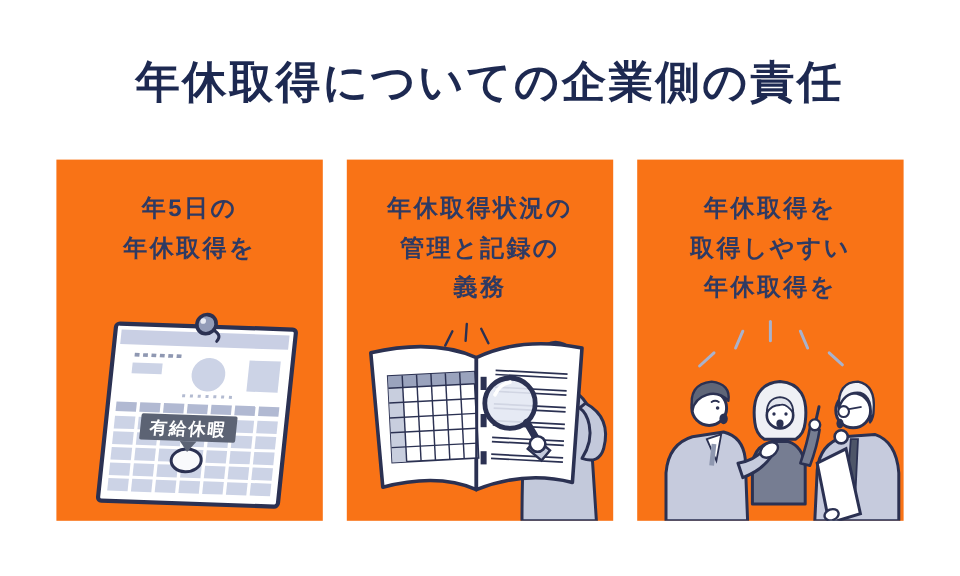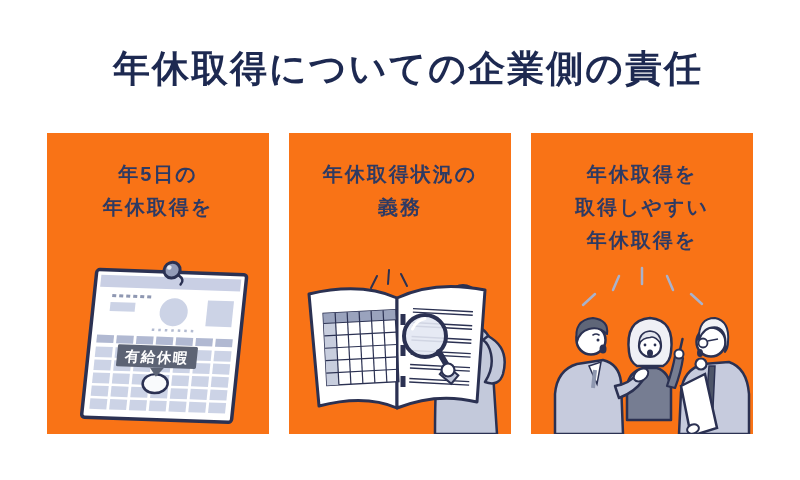--- a/index.html
+++ b/index.html
@@ -105,20 +105,21 @@
             <polygon points="101,108 115,108 108,117" fill="#5c6374"></polygon>
             <text x="107" y="102.5" text-anchor="middle" font-size="14.5" font-weight="bold" letter-spacing="1.5" fill="#ffffff">有給休暇</text>
           </g>
         </g>
       </svg>
     </section>
 
     <section class="panel">
       <div class="heading">
         <span>年休取得状況の</span>
+        <span>管理と記録の</span>
         <span>義務</span>
       </div>
       <svg class="illo" viewBox="0 0 222 176">
 
         <g>
           <path d="M150,90 Q152,70 168,66 L182,66 Q198,70 202,84 L208,176 L146,176 Q146,120 150,90 Z" fill="#c3c9db" stroke="#2b3152" stroke-width="2.5" stroke-linejoin="round"></path>
           <polygon points="168,67 182,67 175,84" fill="#ffffff" stroke="#2b3152" stroke-width="1.5"></polygon>
           <polygon points="172,70 178,70 180,92 175,104 171,92" fill="#5a6178" stroke="#2b3152" stroke-width="1.2"></polygon>
           <path d="M199,78 Q221,90 214,116 Q210,129 196,124 Q205,110 202,96 Q200,86 194,82 Z" fill="#c3c9db" stroke="#2b3152" stroke-width="2.5" stroke-linejoin="round"></path>
           <circle cx="174" cy="46" r="14" fill="#ffffff" stroke="#2b3152" stroke-width="2.5"></circle>

